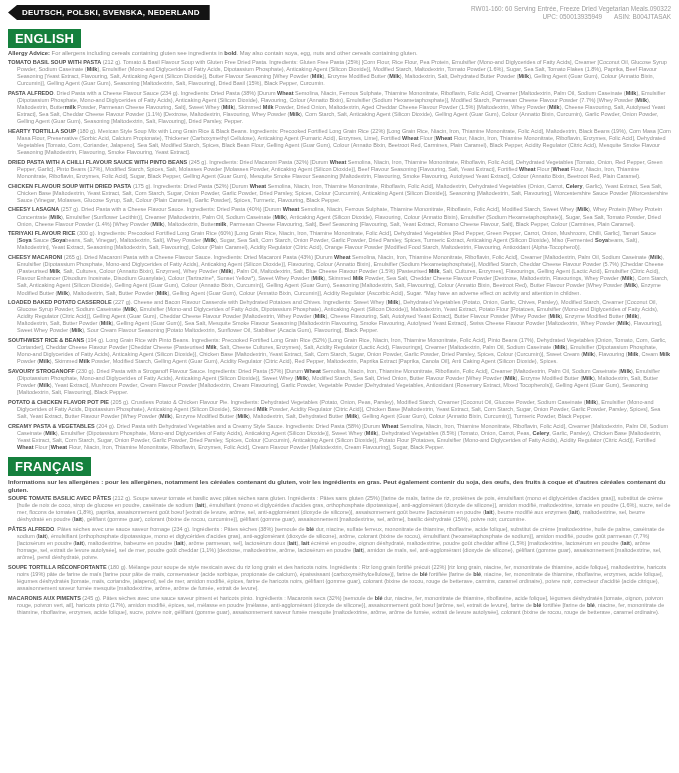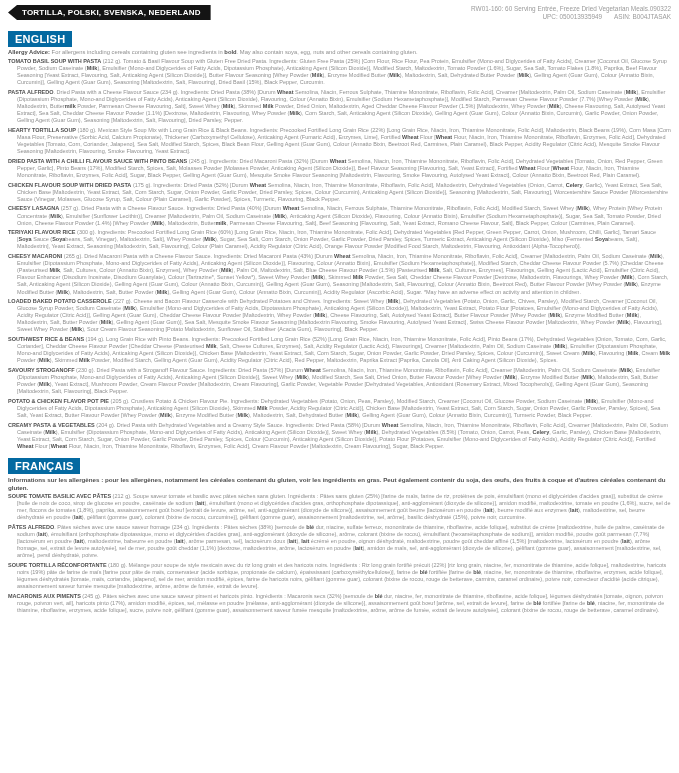--- a/index.html
+++ b/index.html
@@ -19,22 +19,22 @@
     font-size:8px;font-weight:bold;letter-spacing:.2px;
     padding:3px 10px 3px 14px;
     clip-path:polygon(0 50%, 9px 0, 100% 0, 100% 100%, 9px 100%);
     white-space:nowrap;
   }
   .prod-info{text-align:right;color:#9b9b9b;font-size:6.4px;line-height:8px;}
   .prod-info .row2 span{margin-left:10px;}
   
   .sec-tag{
     display:inline-block;
-    background:#0369a1;color:#ffffff;
-    font-size:11px;font-weight:bold;letter-spacing:.2px;
+    background:#15803d;color:#ffffff;
+    font-size:13px;font-weight:bold;letter-spacing:.2px;
     padding:2px 7px;
     margin:0 0 2px 0;
   }
   
   .advice{
     font-size:5.8px;line-height:7.2px;color:#8f8f8f;
     margin:0 0 2px 0;
   }
   .advice b{color:#4f4f4f;}
   .para{
@@ -51,21 +51,21 @@
   .section{margin-bottom:6px;}
   .section-french{}
 </style>
 </head>
 <body>
 
 <div class="sheet">
 
   <div class="top-row">
     <div class="lang-tag">
-      <span>TORTILLA, POLSKI, SVENSKA, NEDERLAND</span>
+      <span>DEUTSCH, POLSKI, SVENSKA, NEDERLAND</span>
     </div>
     <div class="prod-info">
       <div class="row1">RW01-160: 60 Serving Entrée, Freeze Dried Vegetarian Meals.090322</div>
       <div class="row2">
         <span>UPC: 050013935949</span>
         <span>ASIN: B004JTASAK</span>
       </div>
     </div>
   </div>
 

